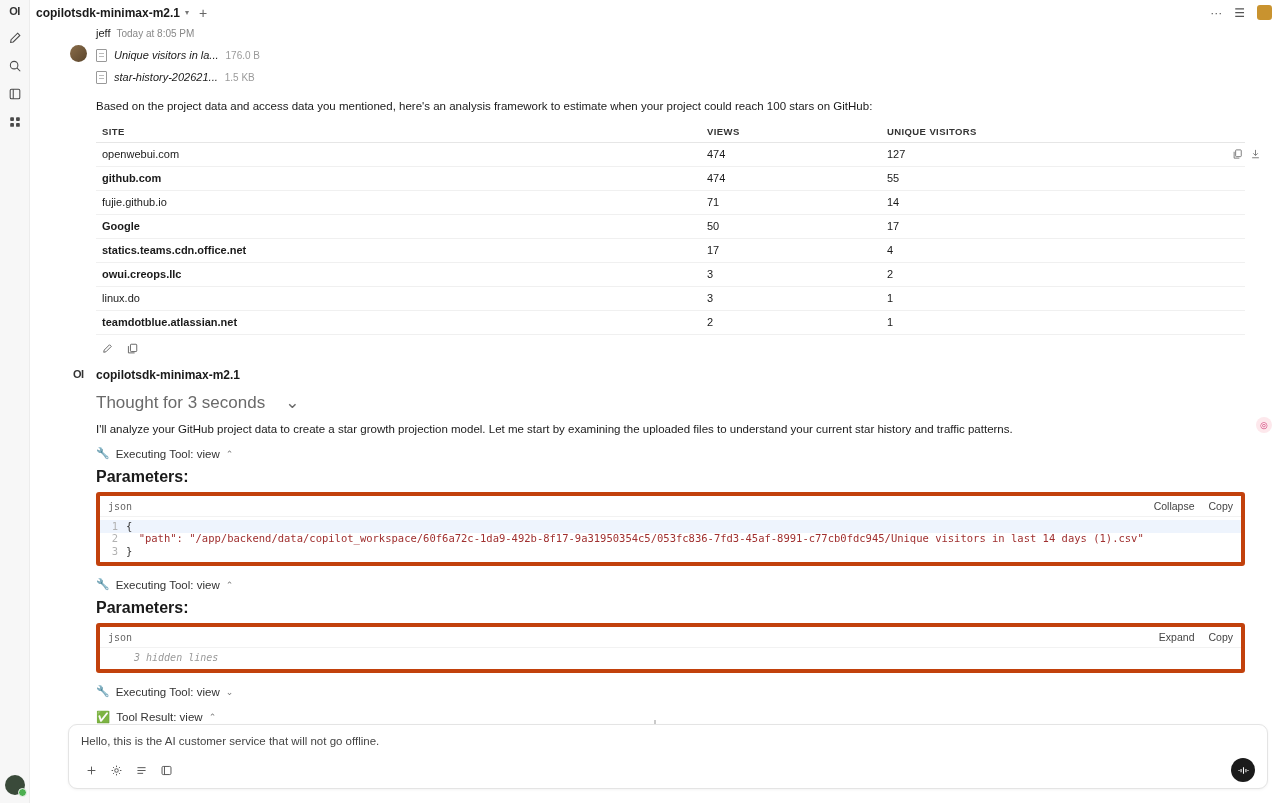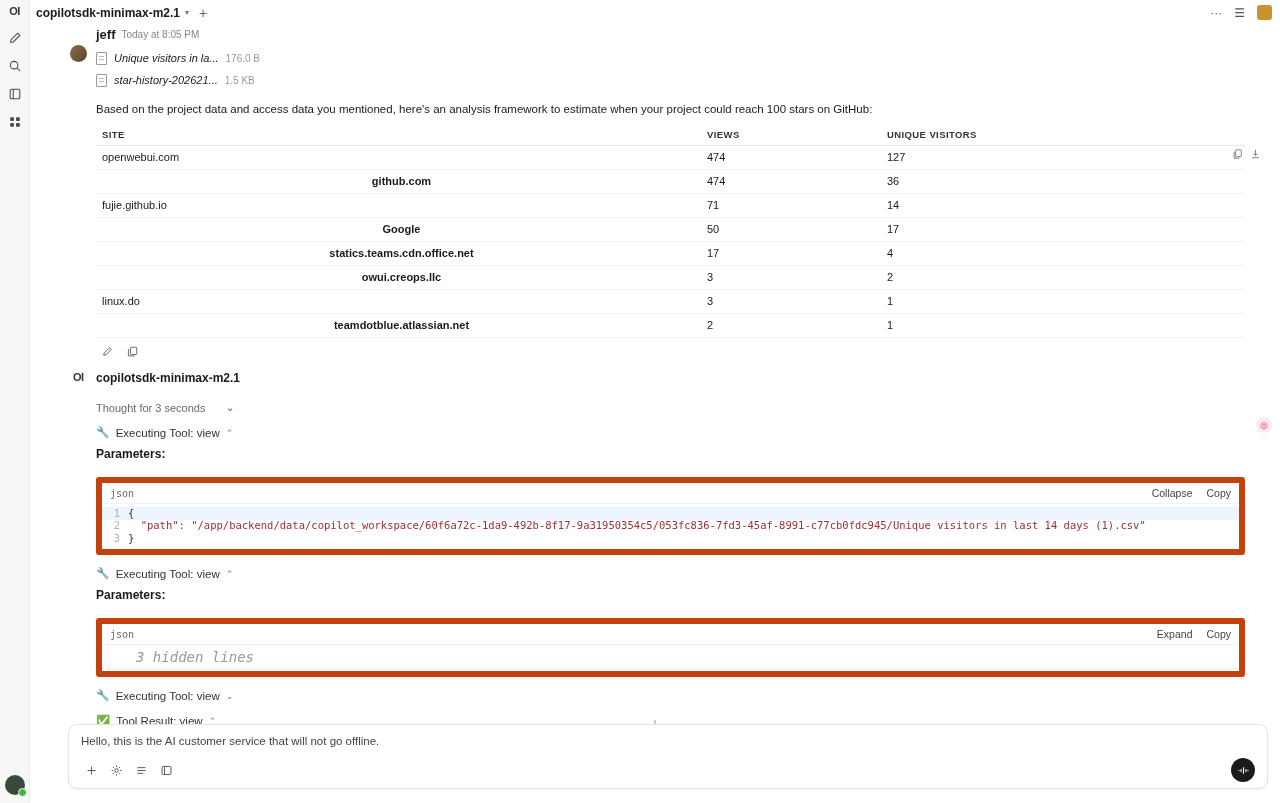--- a/index.html
+++ b/index.html
@@ -70,21 +70,21 @@
   }
 
   
   .msg-user { padding: 2px 20px 0 40px; position: relative; }
   .user-head { display: flex; align-items: center; gap: 6px; padding-left: 26px; }
   .user-avatar {
     position: absolute; left: 40px; top: 20px;
     width: 17px; height: 17px; border-radius: 50%;
     background: linear-gradient(135deg,#8a6d4a,#5a452c);
   }
-  .user-name { font-weight: bold; font-size: 13px; }
+  .user-name { font-weight: normal; font-size: 11px; }
   .user-time { font-size: 10px; color: #888; }
 
   .attachments { margin: 5px 0 0 26px; }
   .attachment {
     display: flex; align-items: center; gap: 7px;
     height: 22px; font-size: 11px;
   }
   .file-icon {
     width: 11px; height: 13px; border: 1px solid #999; border-radius: 1px;
     position: relative; background: #fff;
@@ -107,69 +107,69 @@
   table.data { width: 100%; border-collapse: collapse; font-size: 11px; }
   table.data th {
     text-align: left; font-size: 9.5px; font-weight: bold;
     color: #333; letter-spacing: 0.4px;
     padding: 4px 0 5px 6px; border-bottom: 1px solid #e6e6e6;
   }
   table.data td {
     padding: 5px 0 6px 6px; border-bottom: 1px solid #f0f0f0;
     font-size: 11px;
   }
-  table.data td.bold { font-weight: bold; text-align: center; }
+  table.data td.bold { font-weight: bold; }
   .col-site { width: 605px; }
   .col-views { width: 180px; }
   .col-uv { width: auto; }
   .tbl-tools {
     position: absolute; right: 20px; display: flex; gap: 9px; color: #666;
   }
   .msg-actions { display: flex; gap: 14px; margin: 8px 0 0 32px; color: #666; }
 
   
   .msg-ai { padding: 14px 20px 0 40px; position: relative; }
   .ai-logo {
     position: absolute; left: 43px; top: 14px;
     font-size: 11px; font-weight: bold; color: #333; letter-spacing: -0.5px;
   }
   .ai-name { font-weight: bold; font-size: 12px; margin-left: 26px; }
   .ai-ctx { font-size: 11px; color: #8a8a8a; margin: 4px 0 0 26px; }
-  .ai-thought { font-size: 11px; color: #6a6a6a; margin: 16px 0 0 26px; display: flex; align-items: center; gap: 20px;}
+  .ai-thought { font-size: 17px; color: #6a6a6a; margin: 10px 0 0 26px; display: flex; align-items: center; gap: 20px;}
   .ai-body { font-size: 11.5px; margin: 10px 0 0 26px; color: #1a1a1a; }
 
   .tool-line {
     display: flex; align-items: center; gap: 6px;
     margin: 12px 0 0 26px; font-size: 11.5px; color: #333;
   }
   .tool-line .wrench { font-size: 11px; }
   .tool-line .chev { color: #777; font-size: 9px; }
   .tool-ok { color: #2aa745; }
-  .params-label { font-weight: bold; font-size: 12px; margin: 8px 0 0 26px; }
+  .params-label { font-weight: bold; font-size: 16px; margin: 8px 0 0 26px; }
 
   .code-block {
-    margin: 16px 0 0 26px; margin-right: 15px;
-    border: 6px solid #c2410c; border-radius: 3px; background: #fff;
+    margin: 6px 0 0 26px; margin-right: 15px;
+    border: 4px solid #c2410c; border-radius: 3px; background: #fff;
     font-family: "DejaVu Sans Mono", monospace;
   }
   .code-head {
     display: flex; align-items: center;
     padding: 4px 8px; font-size: 10px; color: #666;
     border-bottom: 1px solid #f2f2f2;
   }
   .code-head .lang { font-family: "DejaVu Sans Mono", monospace; }
   .code-head .sp { flex: 1; }
   .code-head .act { margin-left: 14px; font-family: "Liberation Sans", sans-serif; font-size: 10.5px; color: #444; }
   .code-body { padding: 3px 0 4px 0; }
   .code-row { display: flex; font-size: 10.5px; line-height: 11.6px; padding: 0.6px 0; }
   .code-row.hl { background: #eef4fd; }
   .ln { width: 26px; min-width: 26px; text-align: right; color: #b2b2b2; padding-right: 8px; user-select: none; }
   .ctext { white-space: pre; color: #333; }
   .cstr { color: #a03030; }
-  .hidden-lines { font-style: italic; color: #999; font-size: 14px; padding: 4px 0 6px 34px; }
+  .hidden-lines { font-style: italic; color: #999; font-size: 10px; padding: 4px 0 6px 34px; }
 
   .scroll-down {
     position: absolute; left: 50%; bottom: 72px; transform: translateX(-50%);
     color: #555; font-size: 14px;
   }
   .float-badge {
     position: absolute; right: 8px; top: 392px;
     width: 16px; height: 16px; border-radius: 50%;
     background: #fde8ec; color: #d2407a; font-size: 9px;
     display: flex; align-items: center; justify-content: center;
@@ -296,21 +296,21 @@
             </thead>
             <tbody>
               <tr>
                 <td>openwebui.com</td>
                 <td>474</td>
                 <td>127</td>
               </tr>
               <tr>
                 <td class="bold">github.com</td>
                 <td>474</td>
-                <td>36</td>
+                <td>55</td>
               </tr>
               <tr>
                 <td>fujie.github.io</td>
                 <td>71</td>
                 <td>14</td>
               </tr>
               <tr>
                 <td class="bold">Google</td>
                 <td>50</td>
                 <td>17</td>
@@ -354,20 +354,21 @@
         </div>
       </div>
 
       <div class="msg-ai">
         <div class="ai-logo">OI</div>
         <div class="ai-name">copilotsdk-minimax-m2.1</div>
         <div class="ai-thought">
           <span>Thought for 3 seconds</span>
           <span class="chev">⌄</span>
         </div>
+        <div class="ai-body">I'll analyze your GitHub project data to create a star growth projection model. Let me start by examining the uploaded files to understand your current star history and traffic patterns.</div>
 
         <div class="tool-line">
           <span class="wrench">🔧</span>
           <span>Executing Tool: view</span>
           <span class="chev">⌃</span>
         </div>
         <div class="params-label">Parameters:</div>
         <div class="code-block">
           <div class="code-head">
             <span class="lang">json</span>

